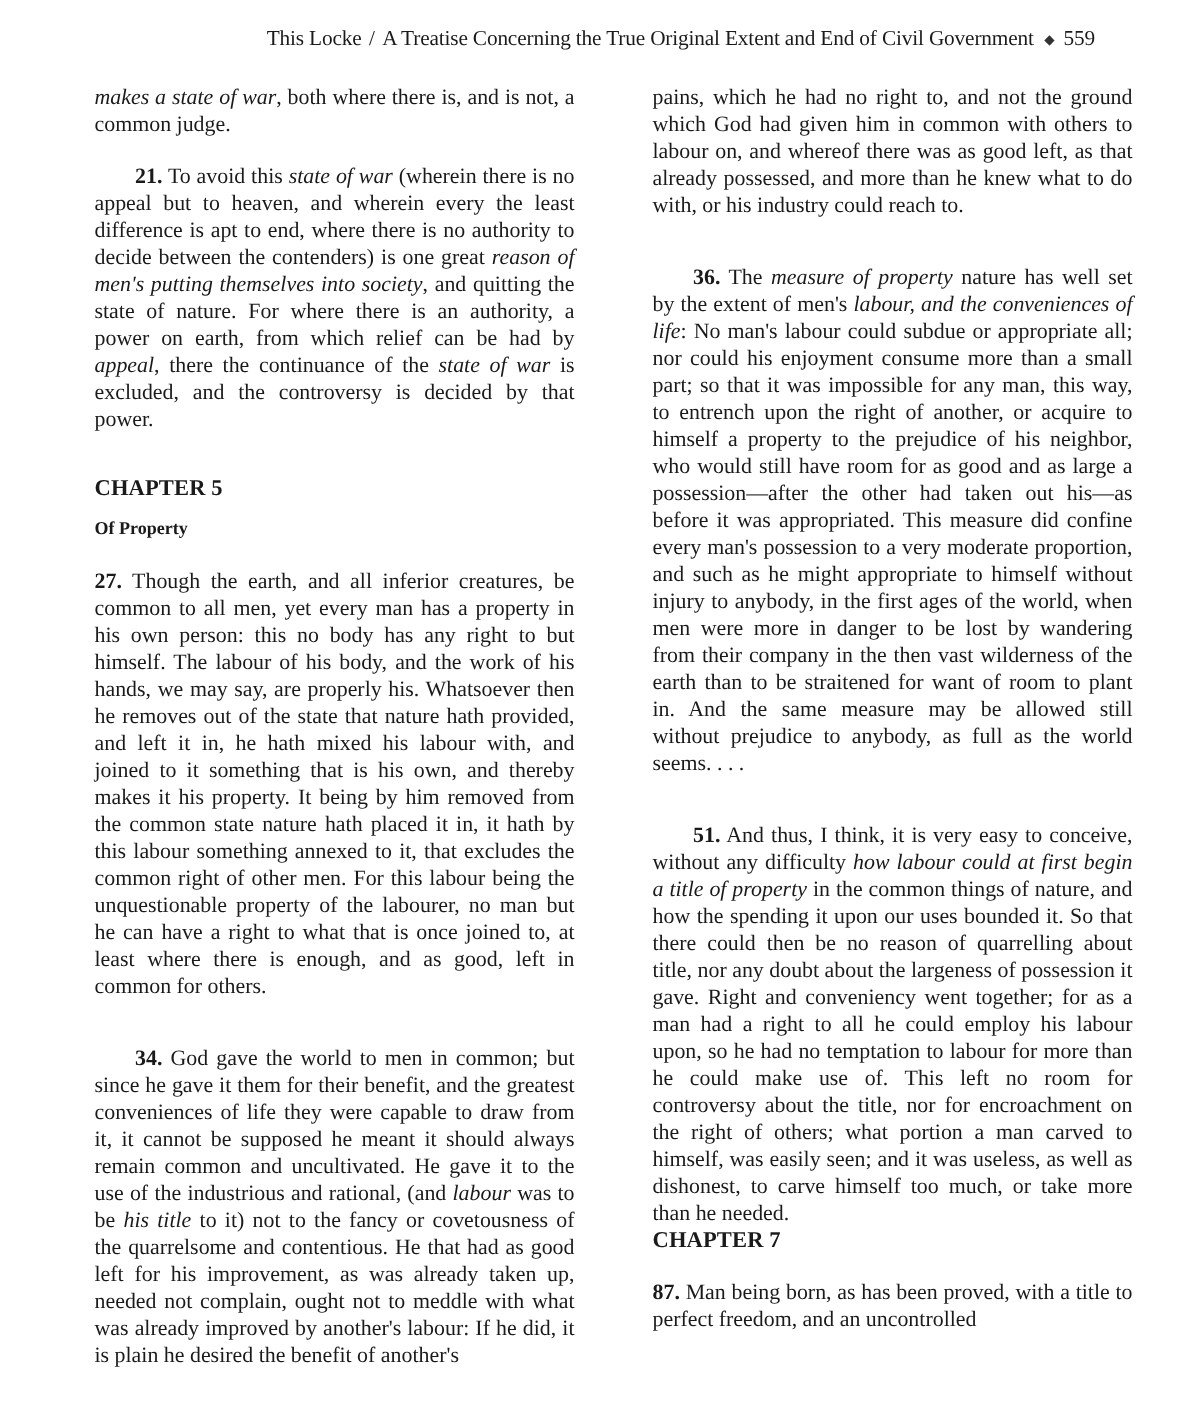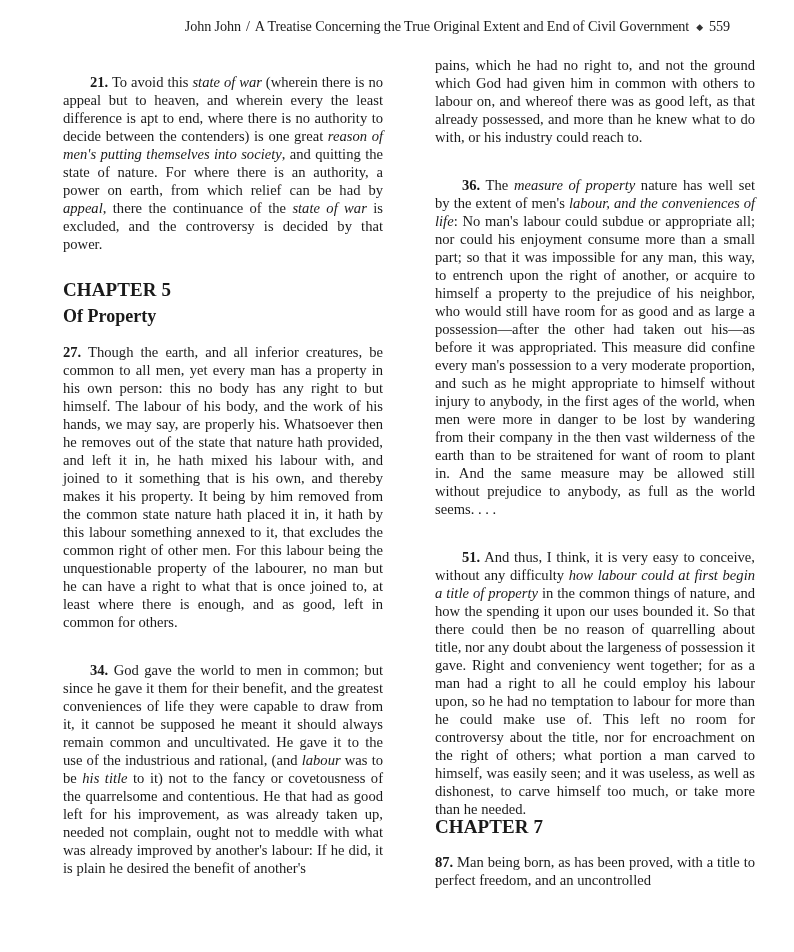--- a/index.html
+++ b/index.html
@@ -22,35 +22,36 @@
   }
   .col.left { left: 63px; }
   .col.right { left: 435px; }
   p { margin: 0; }
   p.para { text-indent: 27px; }
   p.gap { margin-top: 18px; }
   p.noindent { text-indent: 0; }
   .num { font-weight: bold; }
   em { font-style: italic; }
   .chapter-label {
-    font-weight: bold; font-size: 19px; line-height: 18px; margin: 0;
+    font-weight: bold; font-size: 15px; line-height: 18px; margin: 0;
     letter-spacing: 0.1px;
   }
   .chapter-title {
-    font-weight: bold; font-size: 18px; line-height: 20px; margin: 0;
+    font-weight: bold; font-size: 12px; line-height: 20px; margin: 0;
   }
 </style>
 </head>
 <body>
 
 <header class="running-head">
-  <span>John John</span><span class="sep">/</span><span>A Treatise Concerning the True Original Extent and End of Civil Government</span><span class="diamond">◆</span><span>559</span>
+  <span>This Locke</span><span class="sep">/</span><span>A Treatise Concerning the True Original Extent and End of Civil Government</span><span class="diamond">◆</span><span>559</span>
 </header>
 
 <section class="col left">
+  <p class="noindent"><em>makes a state of war</em><span>, both where there is, and is not, a common judge.</span></p>
 
   <p class="para gap" style="margin-top:17px"><span class="num">21.</span><span> To avoid this </span><em>state of war</em><span> (wherein there is no appeal but to heaven, and wherein every the least difference is apt to end, where there is no authority to decide between the contenders) is one great </span><em>reason of men's putting themselves into society</em><span>, and quitting the state of nature. For where there is an authority, a power on earth, from which relief can be had by </span><em>appeal</em><span>, there the continuance of the </span><em>state of war</em><span> is excluded, and the controversy is decided by that power.</span></p>
 
   <h2 class="chapter-label" style="margin-top:28px">CHAPTER 5</h2>
   <h3 class="chapter-title" style="margin-top:7px">Of Property</h3>
 
   <p class="noindent" style="margin-top:17px"><span class="num">27.</span><span> Though the earth, and all inferior creatures, be common to all men, yet every man has a property in his own person: this no body has any right to but himself. The labour of his body, and the work of his hands, we may say, are properly his. Whatsoever then he removes out of the state that nature hath pro­vided, and left it in, he hath mixed his labour with, and joined to it something that is his own, and thereby makes it his property. It being by him removed from the common state nature hath placed it in, it hath by this labour something annexed to it, that excludes the common right of other men. For this labour being the unquestionable property of the labourer, no man but he can have a right to what that is once joined to, at least where there is enough, and as good, left in common for others.</span></p>
 
   <p class="para" style="margin-top:30px"><span class="num">34.</span><span> God gave the world to men in common; but since he gave it them for their benefit, and the great­est conveniences of life they were capable to draw from it, it cannot be supposed he meant it should always remain common and uncultivated. He gave it to the use of the industrious and rational, (and </span><em>labour</em><span> was to be </span><em>his title</em><span> to it) not to the fancy or covetous­ness of the quarrelsome and contentious. He that had as good left for his improvement, as was already taken up, needed not complain, ought not to meddle with what was already improved by another's labour: If he did, it is plain he desired the benefit of another's</span></p>
 </section>

